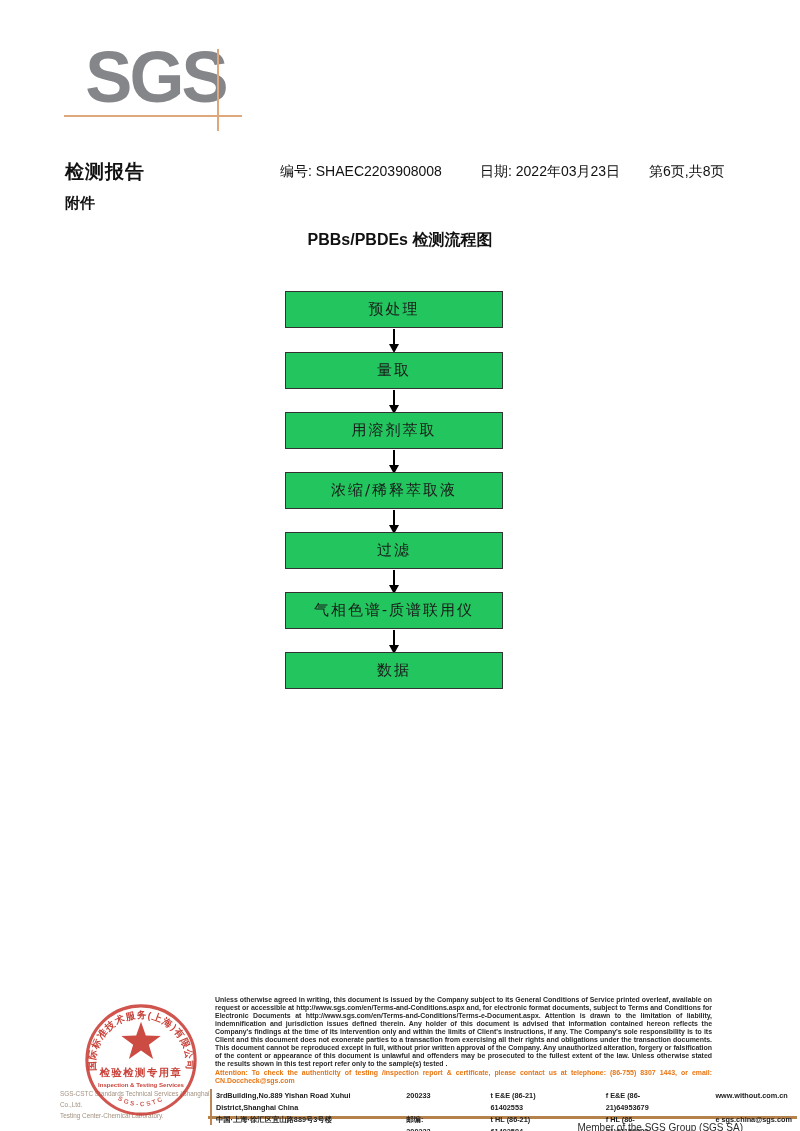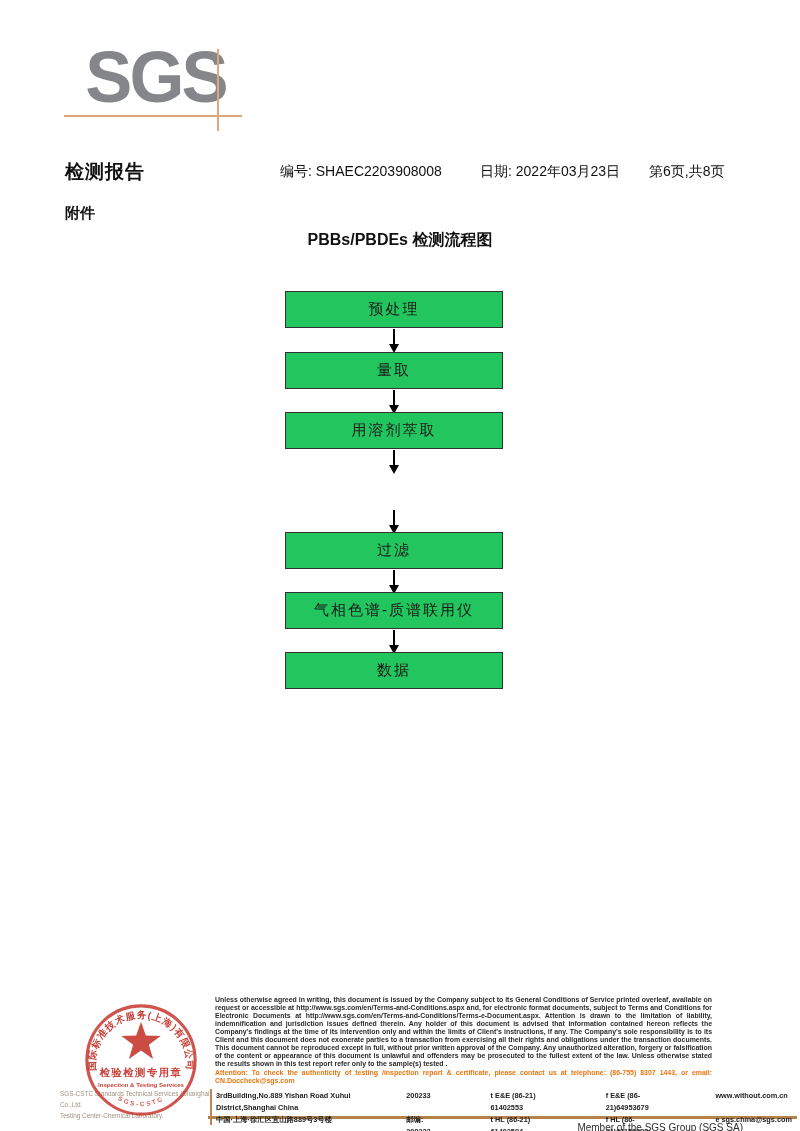--- a/index.html
+++ b/index.html
@@ -18,21 +18,21 @@
     transform:scaleX(0.98);
   }
   .logo-hline { position:absolute; left:64px; top:103px; width:178px; height:2px; background:#dfa77c; }
   .logo-vline { position:absolute; left:217px; top:37px; width:2px; height:82px; background:#dfa77c; }
 
   
   .hdr-title { position:absolute; left:65px; top:147px; font-size:19px; font-weight:700; color:#111; letter-spacing:1px; }
   .hdr-no    { position:absolute; left:280px; top:151px; font-size:14px; color:#111; }
   .hdr-date  { position:absolute; left:480px; top:151px; font-size:14px; color:#111; }
   .hdr-page  { position:absolute; left:649px; top:151px; font-size:14px; color:#111; }
-  .hdr-attach{ position:absolute; left:65px; top:192px; font-size:15px; font-weight:700; color:#111; }
+  .hdr-attach{ position:absolute; left:65px; top:182px; font-size:15px; font-weight:700; color:#111; }
 
   
   .fc-title {
     position:absolute; left:0; top:218px; width:800px; text-align:center;
     font-size:16px; font-weight:700; color:#111;
   }
   .fc-box {
     position:absolute; left:285px; width:218px; height:37px;
     border:1px solid #333; background:#22c55e;
     display:flex; align-items:center; justify-content:center;
@@ -91,20 +91,21 @@
   <div class="hdr-attach">附件</div>
 
   <div class="fc-title">PBBs/PBDEs 检测流程图</div>
 
   <div class="fc-box" style="top:279px">预处理</div>
   <div class="fc-arrow" style="top:317px"></div>
   <div class="fc-box" style="top:340px">量取</div>
   <div class="fc-arrow" style="top:378px"></div>
   <div class="fc-box" style="top:400px">用溶剂萃取</div>
   <div class="fc-arrow" style="top:438px"></div>
+  <div class="fc-box" style="top:460px">浓缩/稀释萃取液</div>
   <div class="fc-arrow" style="top:498px"></div>
   <div class="fc-box" style="top:520px">过滤</div>
   <div class="fc-arrow" style="top:558px"></div>
   <div class="fc-box" style="top:580px">气相色谱-质谱联用仪</div>
   <div class="fc-arrow" style="top:618px"></div>
   <div class="fc-box" style="top:640px">数据</div>
 
   <div class="company-en">
     <div>SGS-CSTC Standards Technical Services (Shanghai) Co.,Ltd.</div>
     <div>Testing Center-Chemical Laboratory.</div>

